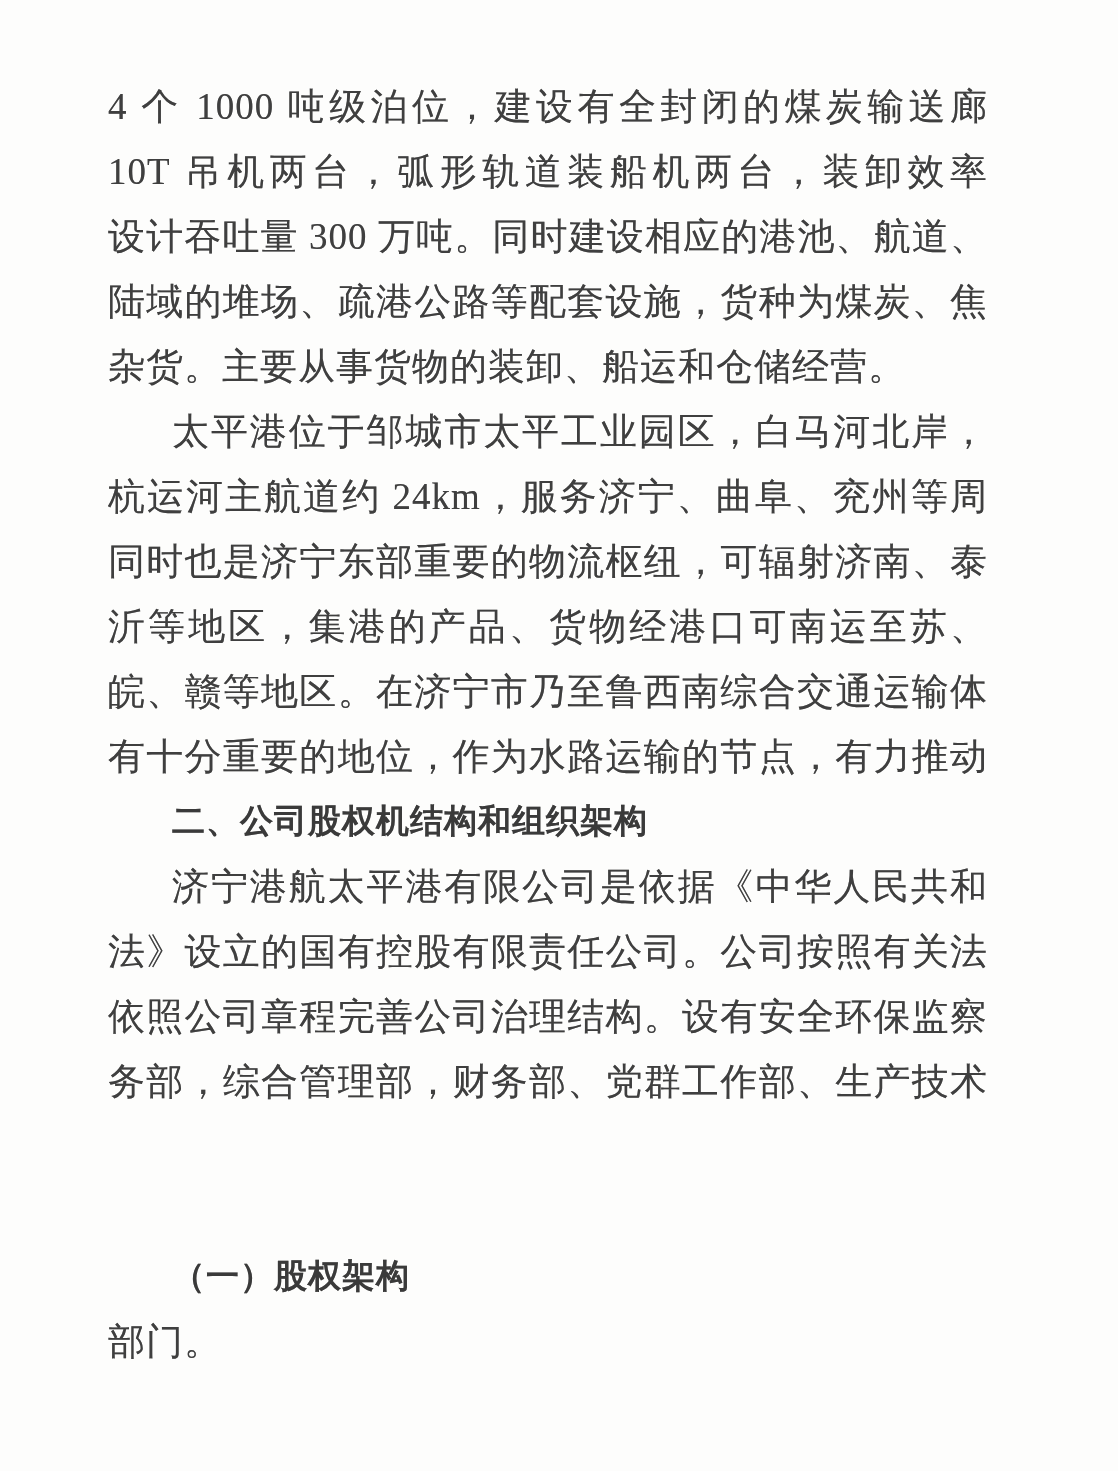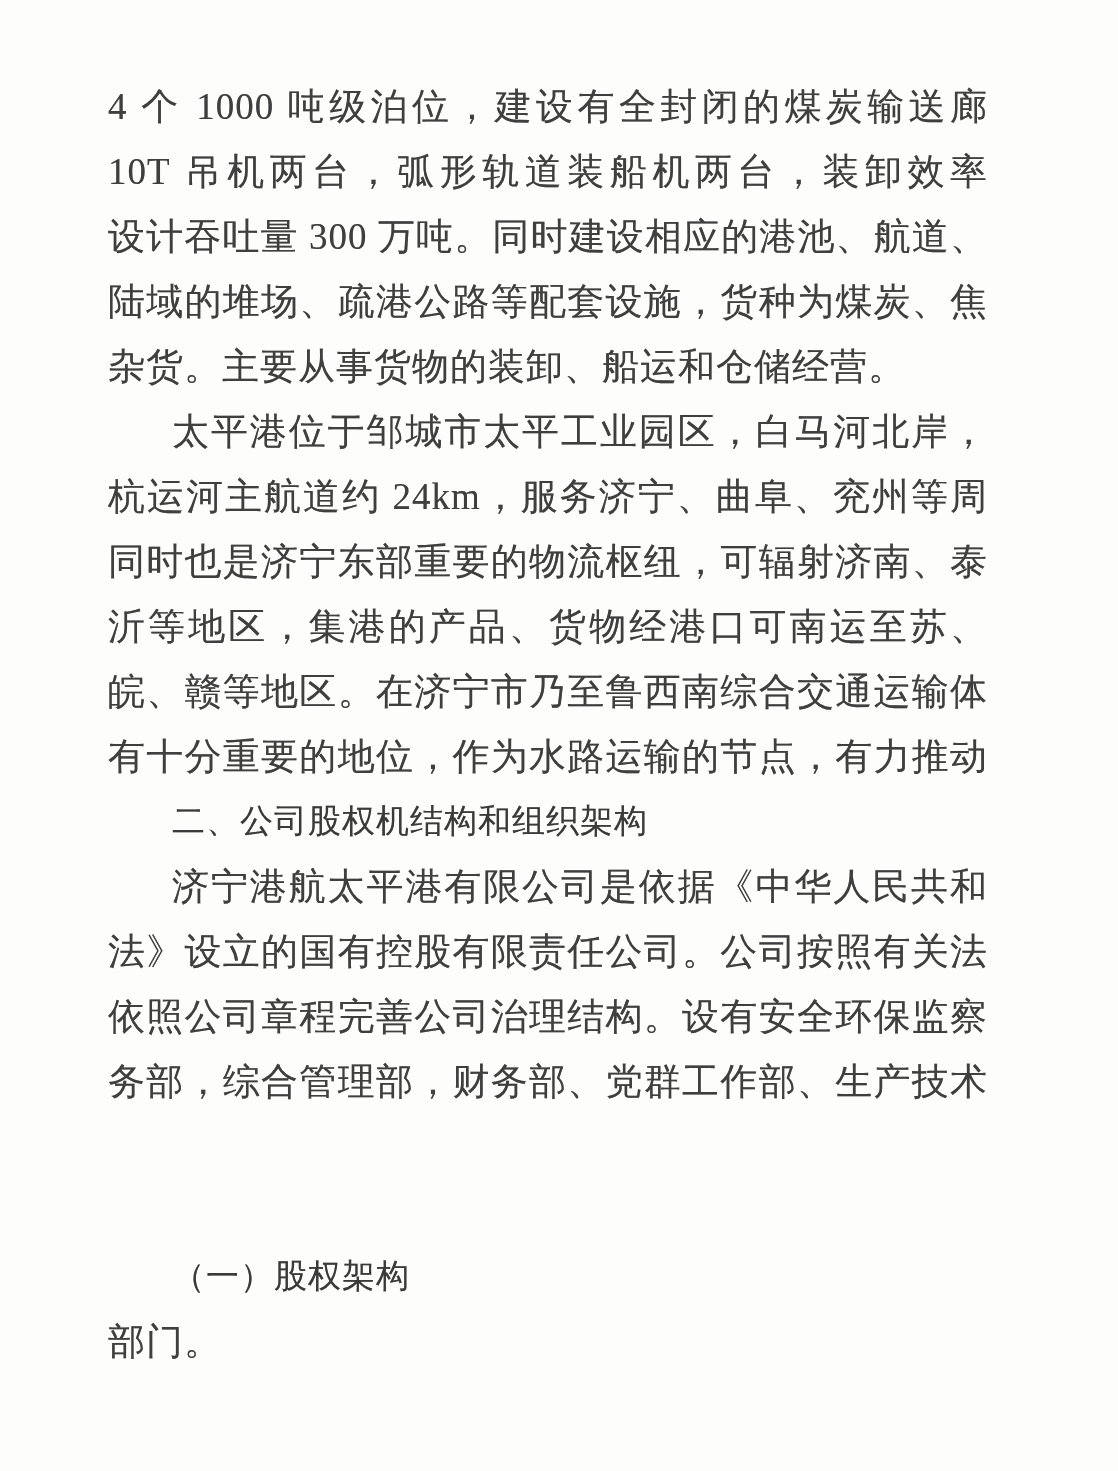--- a/index.html
+++ b/index.html
@@ -33,21 +33,21 @@
     text-align-last: left;
     text-shadow: 0 0 0.6px rgba(70,70,70,0.55);
   }
   .stretch {
     text-align-last: justify;
   }
   .indent {
     text-indent: 64px;
   }
   .heading {
-    font-weight: 400;
+    font-weight: 700;
     font-size: 33px;
     color: #3a3a3a;
     text-align-last: left;
   }
   .gap-before {
     margin-top: 130px;
   }
 </style>
 </head>
 <body>

